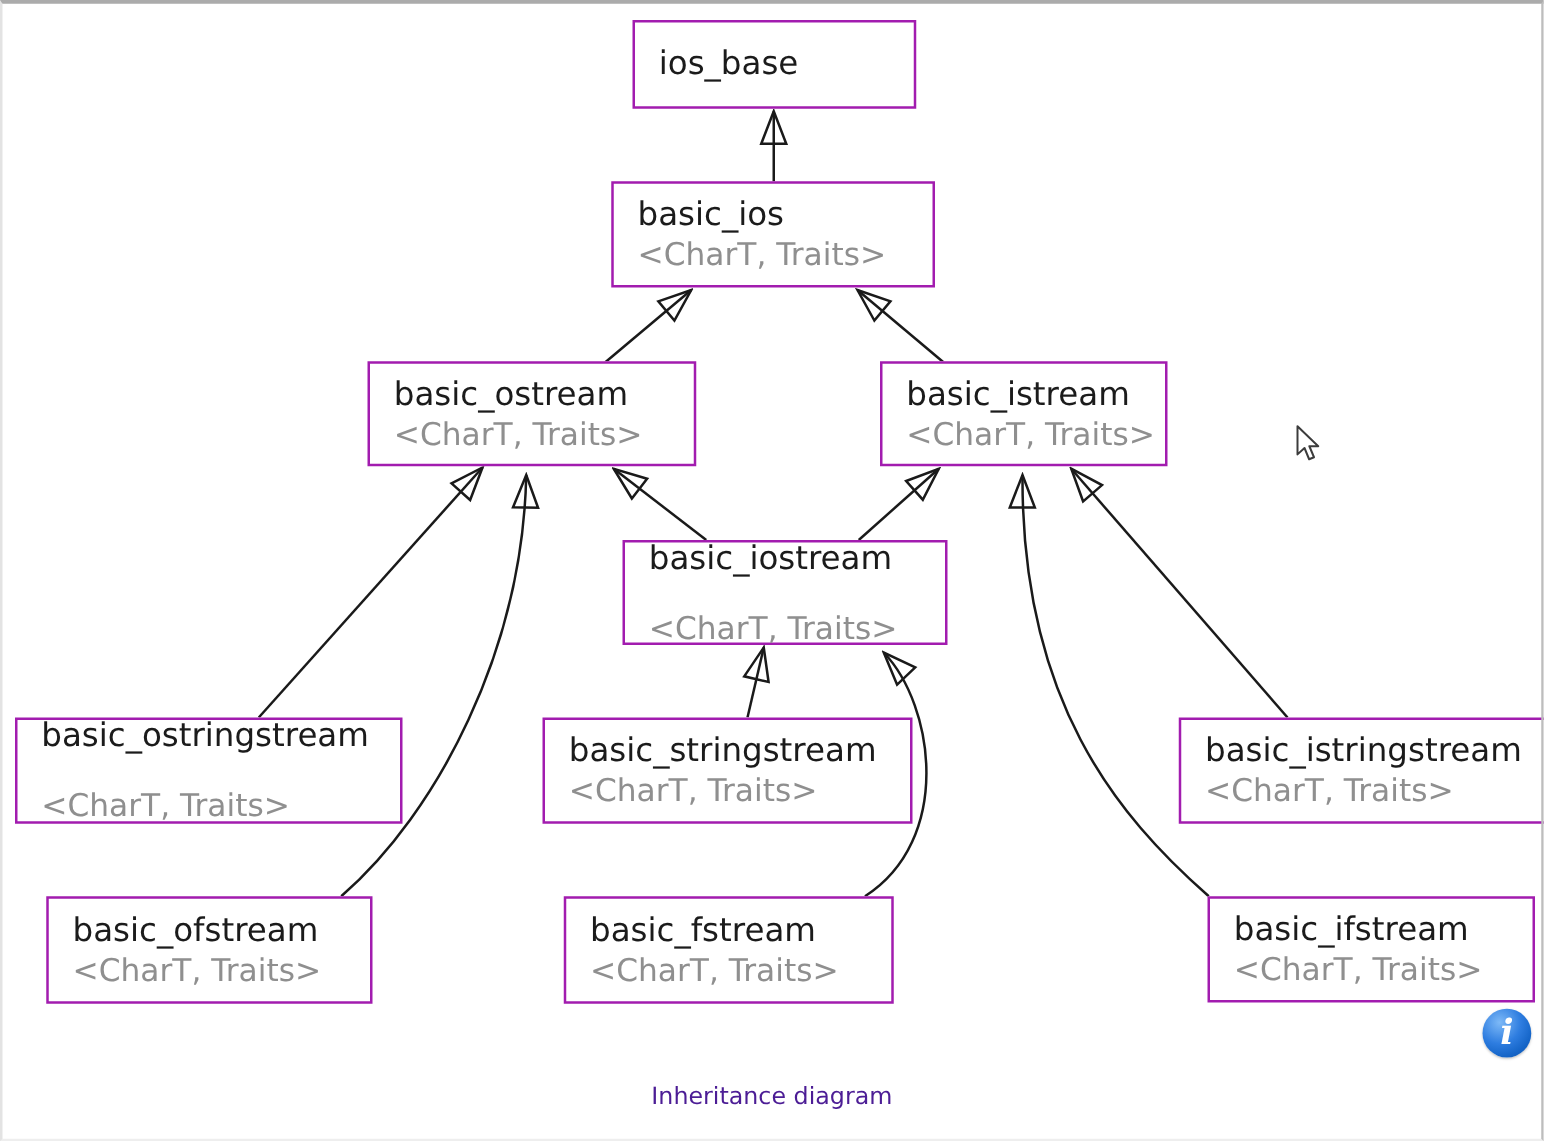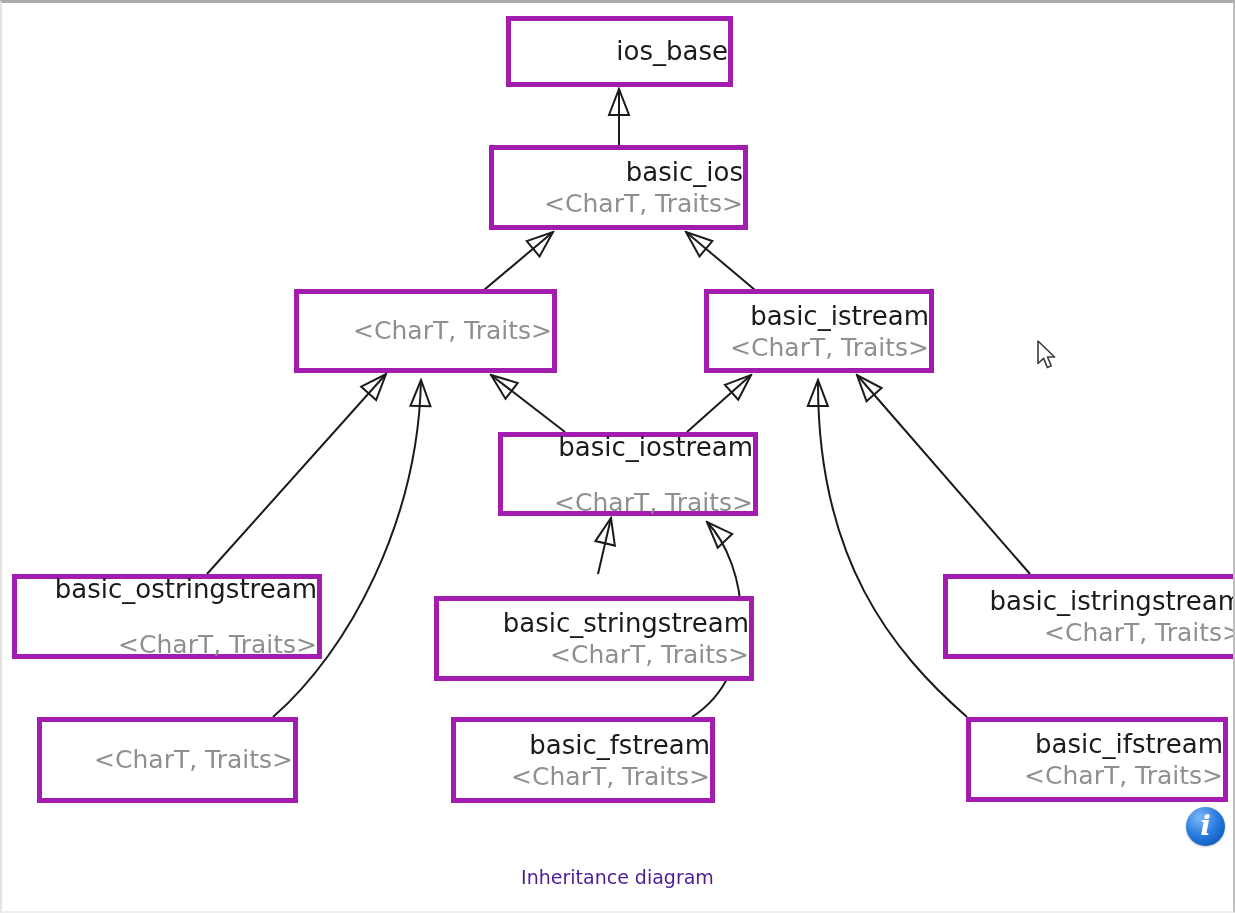--- a/index.html
+++ b/index.html
@@ -13,23 +13,24 @@
     border-top:3px solid #ababab;
     border-right:2px solid #bdbdbd;
     border-left:2px solid #e3e3e3;
     border-bottom:2px solid #eeeeee;
   }
   #edges-layer { position:absolute; left:0; top:0; width:1235px; height:913px; z-index:1; }
   #edges-layer path { stroke:#1a1a1a; stroke-width:2; fill:none; }
   #nodes-layer { position:absolute; left:0; top:0; width:1235px; height:913px; z-index:2; }
   .node {
     position:absolute; box-sizing:border-box; background:#ffffff;
-    border:5px solid #a21caf;
-    display:flex; flex-direction:column; align-items:flex-end; justify-content:center;
+    border:2px solid #a21caf;
+    display:flex; flex-direction:column; align-items:flex-start; justify-content:center;
     cursor:pointer;
+    padding-left:19px;
   }
   .node .name { font-size:26px; color:#1b1b1b; line-height:1.3; white-space:nowrap; }
   .node .tmpl { font-size:25px; color:#8f8f8f; line-height:1.15; white-space:nowrap; }
   .caption {
     position:absolute; left:0; right:0; top:866px; text-align:center;
     font-size:19px; color:#4c1d95; z-index:3;
   }
   .info-icon {
     position:absolute; left:1186px; top:807px; width:39px; height:39px; z-index:60;
     border-radius:50%;
@@ -72,43 +73,45 @@
 
 <div id="nodes-layer">
     <div class="node" style="left: 506px; top: 16px; width: 227px; height: 71px;">
       <span class="name">ios_base</span>
     </div>
     <div class="node" style="left: 489px; top: 145px; width: 259px; height: 85px;">
       <span class="name">basic_ios</span>
       <span class="tmpl">&lt;CharT, Traits&gt;</span>
     </div>
     <div class="node" style="left: 294px; top: 289px; width: 263px; height: 84px;">
+      <span class="name">basic_ostream</span>
       <span class="tmpl">&lt;CharT, Traits&gt;</span>
     </div>
     <div class="node" style="left: 704px; top: 289px; width: 230px; height: 84px;">
       <span class="name">basic_istream</span>
       <span class="tmpl">&lt;CharT, Traits&gt;</span>
     </div>
     <div class="node" style="left: 498px; top: 432px; width: 260px; height: 84px; gap: 24px;">
       <span class="name">basic_iostream</span>
       <span class="tmpl">&lt;CharT, Traits&gt;</span>
     </div>
     <div class="node" style="left: 12px; top: 574px; width: 310px; height: 85px; gap: 24px;">
       <span class="name">basic_ostringstream</span>
       <span class="tmpl">&lt;CharT, Traits&gt;</span>
     </div>
-    <div class="node" style="left: 434px; top: 574px; width: 320px; height: 85px; margin-top: 22px;">
+    <div class="node" style="left: 434px; top: 574px; width: 296px; height: 85px;">
       <span class="name">basic_stringstream</span>
       <span class="tmpl">&lt;CharT, Traits&gt;</span>
     </div>
     <div class="node" style="left: 917px; top: 574px; width: 305px; height: 85px; margin-left: 26px;">
       <span class="name">basic_istringstream</span>
       <span class="tmpl">&lt;CharT, Traits&gt;</span>
     </div>
     <div class="node" style="left: 37px; top: 717px; width: 261px; height: 86px;">
+      <span class="name">basic_ofstream</span>
       <span class="tmpl">&lt;CharT, Traits&gt;</span>
     </div>
     <div class="node" style="left: 451px; top: 717px; width: 264px; height: 86px;">
       <span class="name">basic_fstream</span>
       <span class="tmpl">&lt;CharT, Traits&gt;</span>
     </div>
     <div class="node" style="left: 938px; top: 717px; width: 262px; height: 85px; margin-left: 28px;">
       <span class="name">basic_ifstream</span>
       <span class="tmpl">&lt;CharT, Traits&gt;</span>
     </div>

